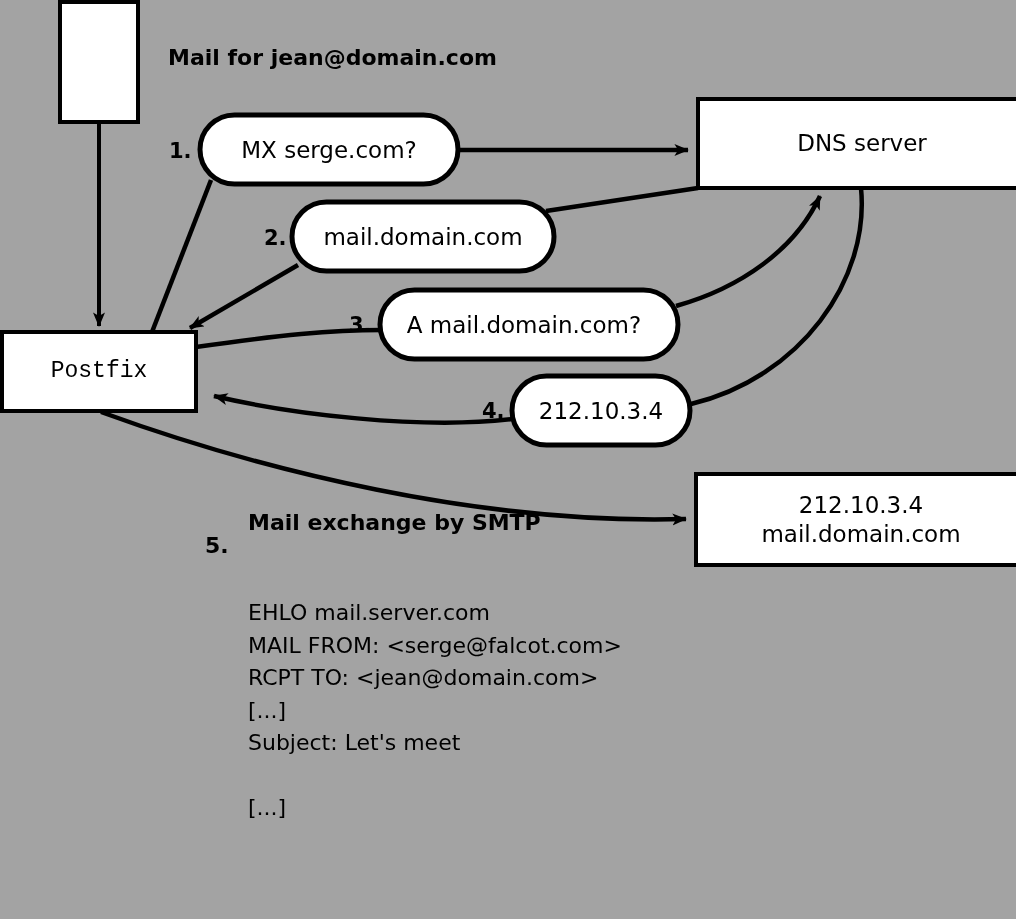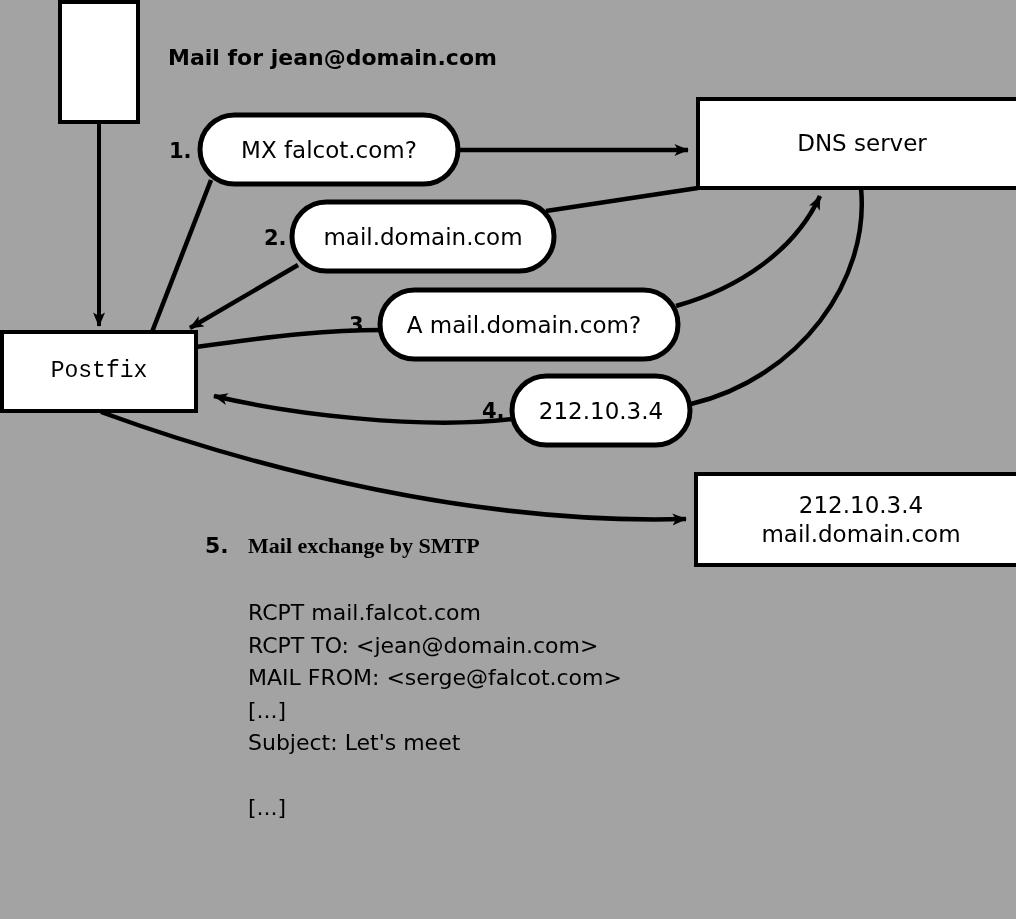--- a/index.html
+++ b/index.html
@@ -128,23 +128,23 @@
   <div class="node-text box-label" style="left:696px; top:474px; width:330px; height:91px; flex-direction:column;">
     <span>212.10.3.4</span>
     <span>mail.domain.com</span>
   </div>
 
   <div class="step-num" style="left:169px; top:139px;">1.</div>
   <div class="step-num" style="left:264px; top:226px;">2.</div>
   <div class="step-num" style="left:349px; top:313px;">3.</div>
   <div class="step-num" style="left:482px; top:399px;">4.</div>
 
-  <div class="node-text bubble-label" style="left:200px; top:115px; width:258px; height:69px;">MX falcot.com?</div>
+  <div class="node-text bubble-label" style="left:200px; top:115px; width:258px; height:69px;">MX serge.com?</div>
   <div class="node-text bubble-label" style="left:292px; top:202px; width:262px; height:69px;">mail.domain.com</div>
   <div class="node-text bubble-label" style="left:375px; top:290px; width:298px; height:69px;">A mail.domain.com?</div>
   <div class="node-text bubble-label" style="left:512px; top:376px; width:178px; height:69px;">212.10.3.4</div>
 
   <div class="free-text step5-label" style="left:205px; top:533px;">5.</div>
-  <div class="free-text step5-label" style="left:248px; top:533px;font-family:Liberation Serif, serif;">Mail exchange by SMTP</div>
+  <div class="free-text step5-label" style="left:248px; top:510px;">Mail exchange by SMTP</div>
 
-  <div id="smtp-transcript" class="free-text smtp-line" style="left:248px; top:597px;"><div>RCPT mail.falcot.com</div><div>RCPT TO: &lt;jean@domain.com&gt;</div><div>MAIL FROM: &lt;serge@falcot.com&gt;</div><div>[...]</div><div>Subject: Let's meet</div><div>&nbsp;</div><div>[...]</div><div>&nbsp;</div></div>
+  <div id="smtp-transcript" class="free-text smtp-line" style="left:248px; top:597px;"><div>EHLO mail.server.com</div><div>MAIL FROM: &lt;serge@falcot.com&gt;</div><div>RCPT TO: &lt;jean@domain.com&gt;</div><div>[...]</div><div>Subject: Let's meet</div><div>&nbsp;</div><div>[...]</div><div>&nbsp;</div></div>
 
 </div>
 
 </body></html>

